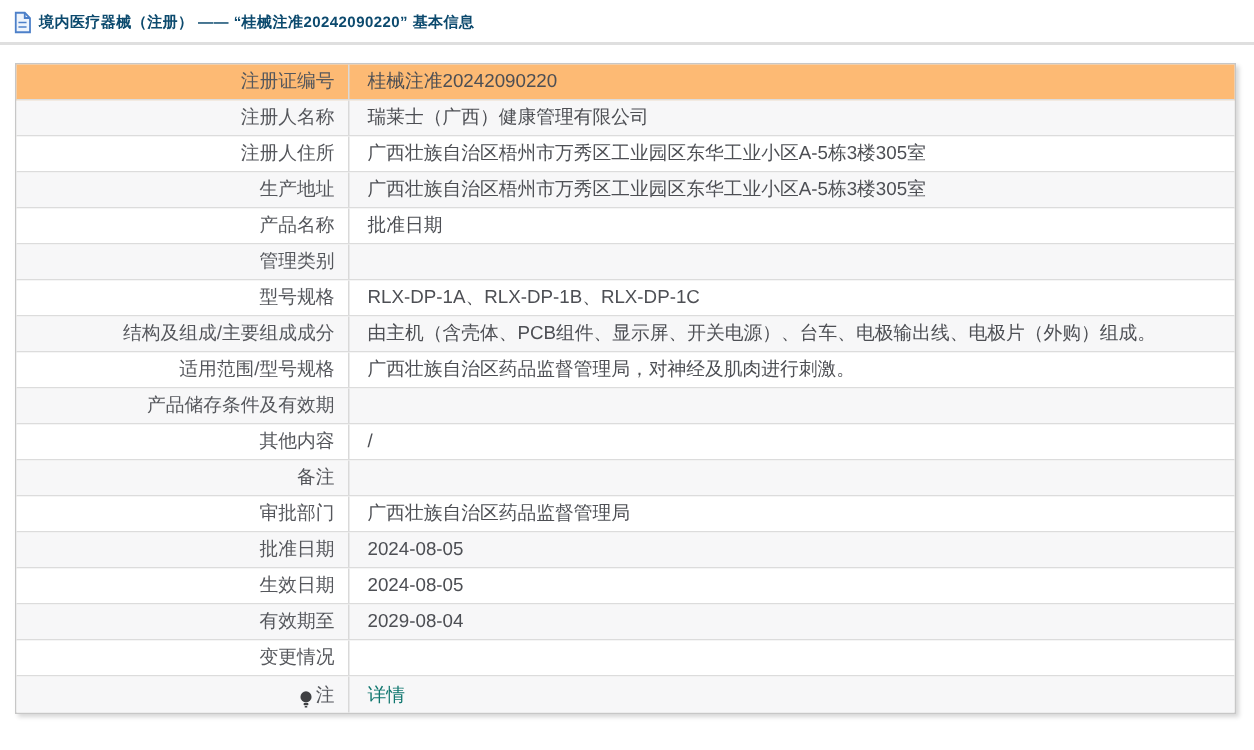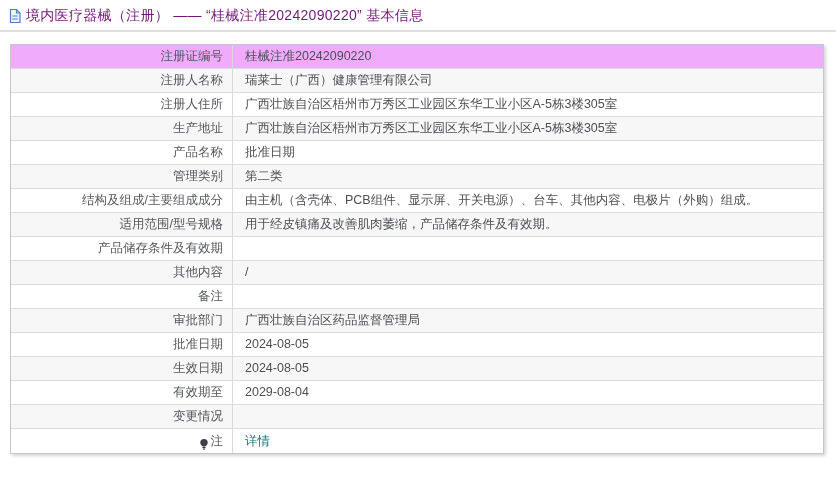--- a/index.html
+++ b/index.html
@@ -1,30 +1,30 @@
 <!DOCTYPE html>
 <html><head>
 <meta charset="utf-8">
 <style>
   * { margin:0; padding:0; box-sizing:border-box; }
   html,body { width:836px; height:500px; background:#ffffff; overflow:hidden;
     font-family:"Liberation Sans","DejaVu Sans",sans-serif; }
 
   .page-header { display:flex; align-items:center; gap:4px;
     padding:7px 8px 5px 8px; border-bottom:2px solid #dfdfdf; }
-  .page-title { font-size:14px; font-weight:normal; color:#701a75; letter-spacing:.3px; }
+  .page-title { font-size:10px; font-weight:bold; color:#0c4a6e; letter-spacing:.3px; }
   .doc-icon { display:inline-block; width:14px; height:16px; flex:0 0 auto; }
 
   .info-table { margin:12px 10px 0 10px; width:814px;
     border:1px solid #c7c7c7; box-shadow:2px 2px 3px rgba(0,0,0,.16); background:#fff; }
   .tr { display:flex; align-items:center; height:24px;
     border-bottom:1px solid #dcdcdc; background:#ffffff; }
   .tr:last-child { border-bottom:none; }
   .tr:nth-child(even) { background:#f7f7f8; }
-  .tr.highlight { background:#f0abfc; }
+  .tr.highlight { background:#fdba74; }
   .td { font-size:12.5px; line-height:23px; white-space:nowrap; overflow:hidden; }
   .td.label { width:222px; flex:0 0 auto; text-align:right; padding-right:9px;
     border-right:1px solid #d9d9d9; color:#55575c; height:100%;
     display:flex; align-items:center; justify-content:flex-end; gap:1px; }
   .td.value { flex:1 1 auto; padding-left:12px; color:#4d4f54; }
   .td.value a { color:#0f766e; text-decoration:none; }
   .bulb-icon { display:inline-block; width:12px; height:13px; position:relative; top:1px; }
 </style>
 </head>
 <body>
@@ -56,29 +56,32 @@
   <div class="tr">
     <div class="td label">生产地址</div>
     <div class="td value">广西壮族自治区梧州市万秀区工业园区东华工业小区A-5栋3楼305室</div>
   </div>
   <div class="tr">
     <div class="td label">产品名称</div>
     <div class="td value">批准日期</div>
   </div>
   <div class="tr">
     <div class="td label">管理类别</div>
-    <div class="td value">第二类</div>
+  </div>
+  <div class="tr">
+    <div class="td label">型号规格</div>
+    <div class="td value">RLX-DP-1A、RLX-DP-1B、RLX-DP-1C</div>
   </div>
   <div class="tr">
     <div class="td label">结构及组成/主要组成成分</div>
-    <div class="td value">由主机（含壳体、PCB组件、显示屏、开关电源）、台车、其他内容、电极片（外购）组成。</div>
+    <div class="td value">由主机（含壳体、PCB组件、显示屏、开关电源）、台车、电极输出线、电极片（外购）组成。</div>
   </div>
   <div class="tr">
     <div class="td label">适用范围/型号规格</div>
-    <div class="td value">用于经皮镇痛及改善肌肉萎缩，产品储存条件及有效期。</div>
+    <div class="td value">广西壮族自治区药品监督管理局，对神经及肌肉进行刺激。</div>
   </div>
   <div class="tr">
     <div class="td label">产品储存条件及有效期</div>
     <div class="td value"></div>
   </div>
   <div class="tr">
     <div class="td label">其他内容</div>
     <div class="td value">/</div>
   </div>
   <div class="tr">

